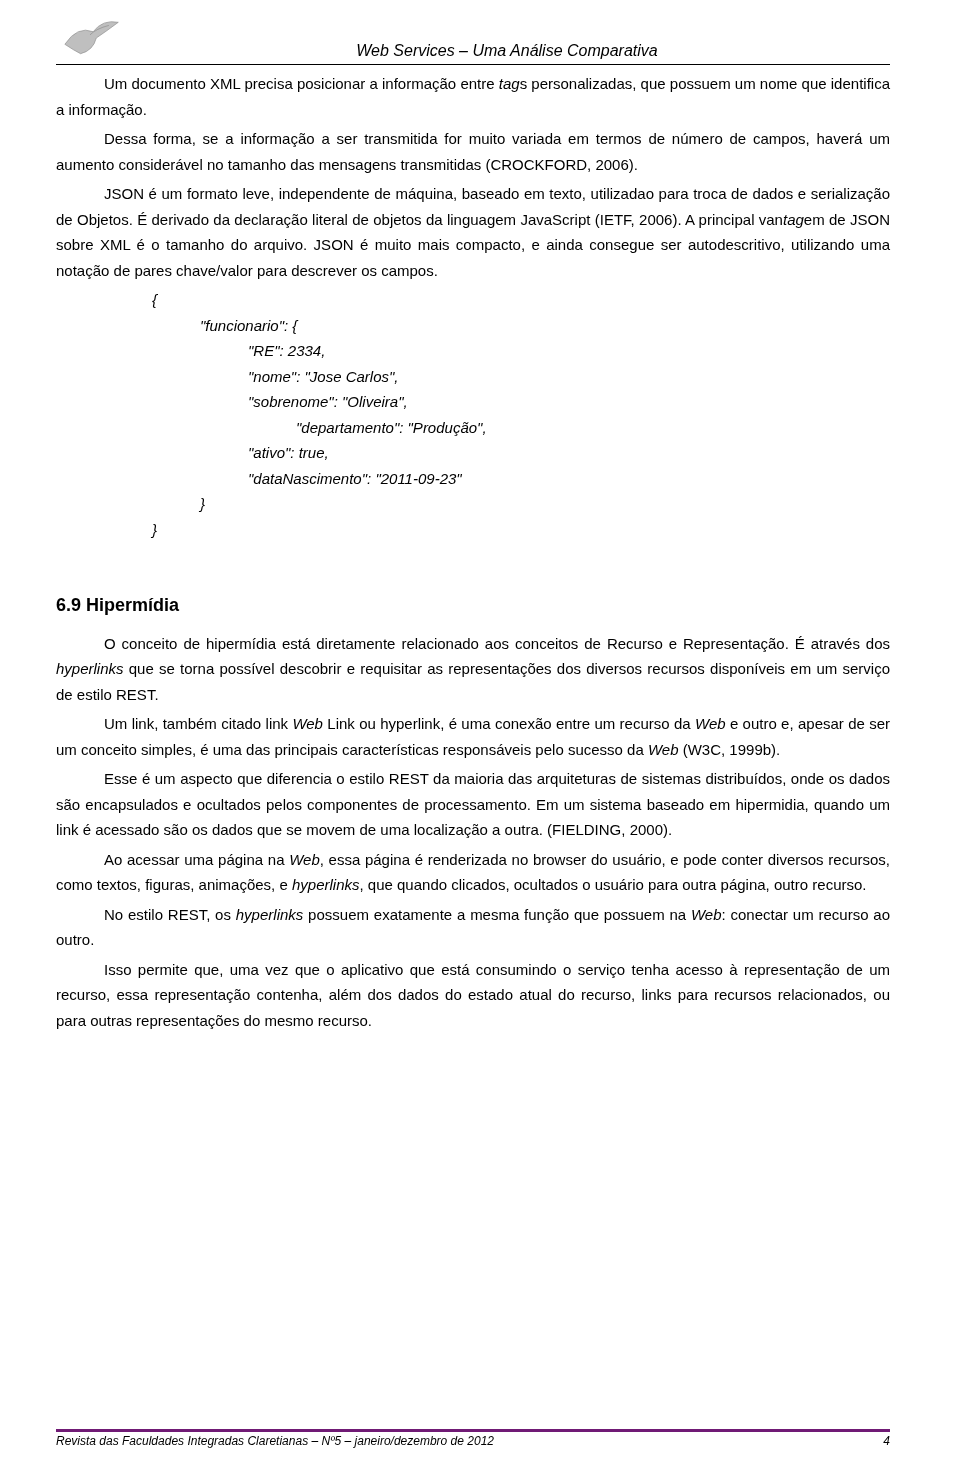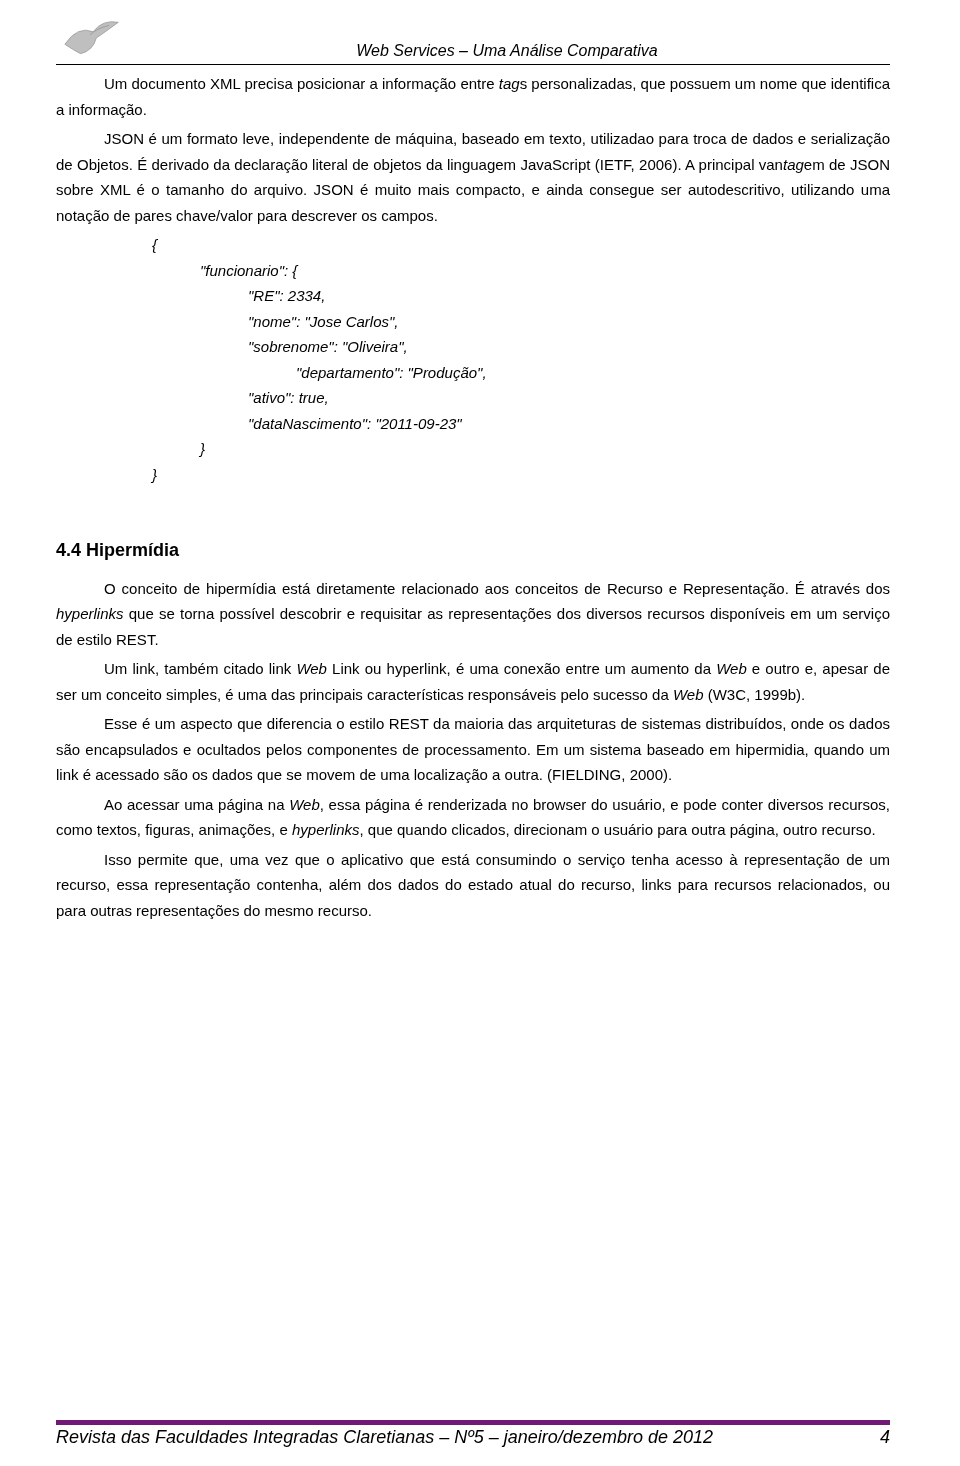--- a/index.html
+++ b/index.html
@@ -11,69 +11,71 @@
   .body { margin-top: 6px; font-size: 15px; line-height: 1.7; text-align: justify; }
   .body p { margin-bottom: 4px; }
   .indent { text-indent: 48px; }
   .code-block { margin-top: 4px; margin-bottom: 6px; }
   .code-line { font-style: italic; white-space: pre; }
   .c1 { padding-left: 96px; }
   .c2 { padding-left: 144px; }
   .c3 { padding-left: 192px; }
   .c4 { padding-left: 240px; }
   .section-heading { font-weight: bold; font-size: 18px; margin-top: 48px; margin-bottom: 10px; }
-  .footer { position: absolute; left: 56px; right: 56px; bottom: 18px; border-top: 5px solid #701a75; display: flex; align-items: center; justify-content: space-between; font-style: italic; font-size: 18px; padding-top: 2px; }
+  .footer { position: absolute; left: 56px; right: 56px; bottom: 18px; border-top: 3px solid #701a75; display: flex; align-items: center; justify-content: space-between; font-style: italic; font-size: 12px; padding-top: 2px; }
   .tag-it { font-style: italic; }
 </style>
 </head>
 <body>
 
 <div class="page">
   <div class="header-row">
     <div class="logo">
       <svg viewBox="0 0 100 70" width="64" height="44">
         <path d="M10 45 Q30 15 55 25 Q70 5 95 10 Q75 25 60 35 Q55 55 35 60 Q25 55 10 45 Z" fill="#bfbfbf" stroke="#888" stroke-width="1"></path>
         <path d="M50 30 Q60 20 80 15" fill="none" stroke="#888" stroke-width="1"></path>
       </svg>
     </div>
     <div class="header-title">Web Services – Uma Análise Comparativa</div>
   </div>
 
   <div class="body">
 
     <p class="indent"><span>Um documento XML precisa posicionar a informação entre </span><span class="tag-it">tag</span><span>s personalizadas, que possuem um nome que identifica a informação.</span></p>
 
+    <p class="indent">Dessa forma, se a informação a ser transmitida for muito variada em termos de número de campos, haverá um aumento considerável no tamanho das mensagens transmitidas (CROCKFORD, 2006).</p>
 
 
     <p class="indent"><span>JSON é um formato leve, independente de máquina, baseado em texto, utilizadao para troca de dados e serialização de Objetos. É derivado da declaração literal de objetos da linguagem JavaScript (IETF, 2006). A principal van</span><span class="tag-it">tag</span><span>em de JSON sobre XML é o tamanho do arquivo. JSON é muito mais compacto, e ainda consegue ser autodescritivo, utilizando uma notação de pares chave/valor para descrever os campos.</span></p>
 
 
     <div class="code-block">
       <div class="code-line c1">{</div>
       <div class="code-line c2">"funcionario": {</div>
       <div class="code-line c3">"RE": 2334,</div>
       <div class="code-line c3">"nome": "Jose Carlos",</div>
       <div class="code-line c3">"sobrenome": "Oliveira",</div>
       <div class="code-line c4">"departamento": "Produção",</div>
       <div class="code-line c3">"ativo": true,</div>
       <div class="code-line c3">"dataNascimento": "2011-09-23"</div>
       <div class="code-line c2">}</div>
       <div class="code-line c1">}</div>
     </div>
 
-    <div class="section-heading">4.4 Hipermídia</div>
+    <div class="section-heading">6.9 Hipermídia</div>
 
     <p class="indent"><span>O conceito de hipermídia está diretamente relacionado aos conceitos de Recurso e Representação. É através dos </span><span class="tag-it">hyperlinks</span><span> que se torna possível descobrir e requisitar as representações dos diversos recursos disponíveis em um serviço de estilo REST.</span></p>
 
-    <p class="indent"><span>Um link, também citado link  </span><span class="tag-it">Web</span><span> Link ou hyperlink, é uma conexão entre um aumento da </span><span class="tag-it">Web</span><span> e outro e, apesar de ser um conceito simples, é uma das principais características responsáveis pelo sucesso da </span><span class="tag-it">Web</span><span> (W3C, 1999b).</span></p>
+    <p class="indent"><span>Um link, também citado link  </span><span class="tag-it">Web</span><span> Link ou hyperlink, é uma conexão entre um recurso da </span><span class="tag-it">Web</span><span> e outro e, apesar de ser um conceito simples, é uma das principais características responsáveis pelo sucesso da </span><span class="tag-it">Web</span><span> (W3C, 1999b).</span></p>
 
     <p class="indent">Esse é um aspecto que diferencia o estilo REST da maioria das arquiteturas de sistemas distribuídos, onde os dados são encapsulados e ocultados pelos componentes de processamento. Em um sistema baseado em hipermidia, quando um link é acessado são os dados que se movem de uma localização a outra. (FIELDING, 2000).</p>
 
-    <p class="indent"><span>Ao acessar uma página na </span><span class="tag-it">Web</span><span>, essa página é renderizada no browser do usuário, e pode conter diversos recursos, como textos, figuras, animações, e </span><span class="tag-it">hyperlinks</span><span>, que quando clicados, direcionam o usuário para outra página, outro recurso.</span></p>
+    <p class="indent"><span>Ao acessar uma página na </span><span class="tag-it">Web</span><span>, essa página é renderizada no browser do usuário, e pode conter diversos recursos, como textos, figuras, animações, e </span><span class="tag-it">hyperlinks</span><span>, que quando clicados, ocultados o usuário para outra página, outro recurso.</span></p>
 
+    <p class="indent"><span> No estilo REST, os </span><span class="tag-it">hyperlinks</span><span> possuem exatamente a mesma função que possuem na </span><span class="tag-it">Web</span><span>: conectar um recurso ao outro.</span></p>
 
     <p class="indent">Isso permite que, uma vez que o aplicativo que está consumindo o serviço tenha acesso à representação de um recurso, essa representação contenha, além dos dados do estado atual do recurso, links para recursos relacionados, ou para outras representações do mesmo recurso.</p>
 
   </div>
 
   <div class="footer">
     <span>Revista das Faculdades Integradas Claretianas – Nº5  – janeiro/dezembro de 2012</span>
     <span>4</span>
   </div>
 </div>

